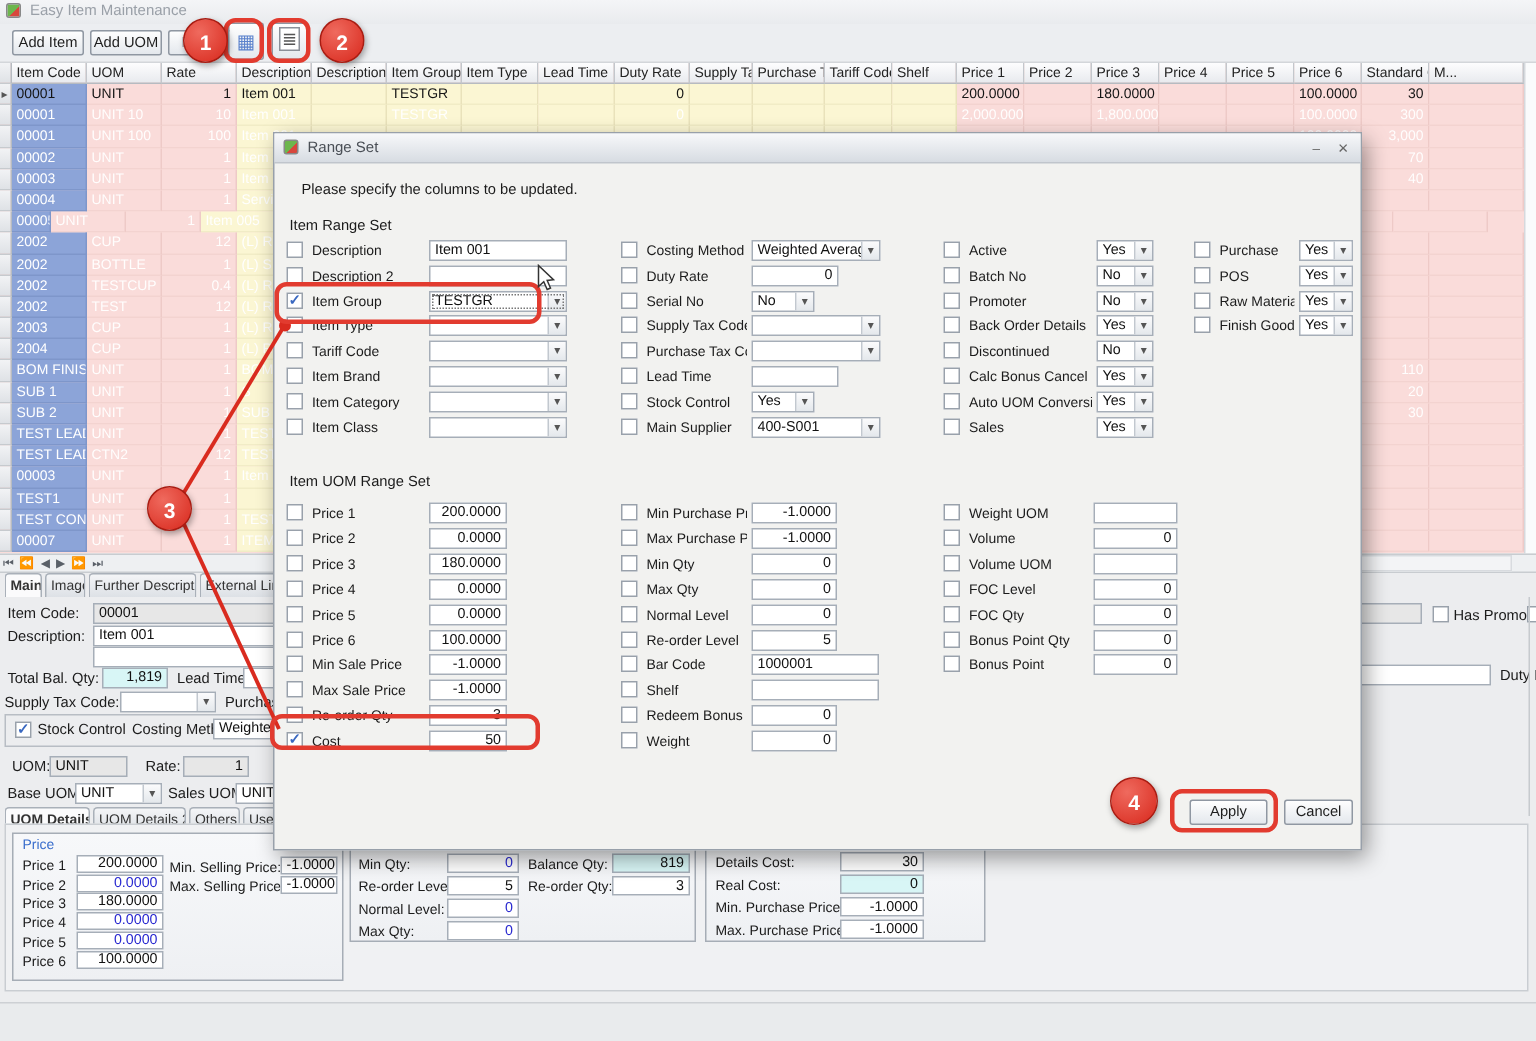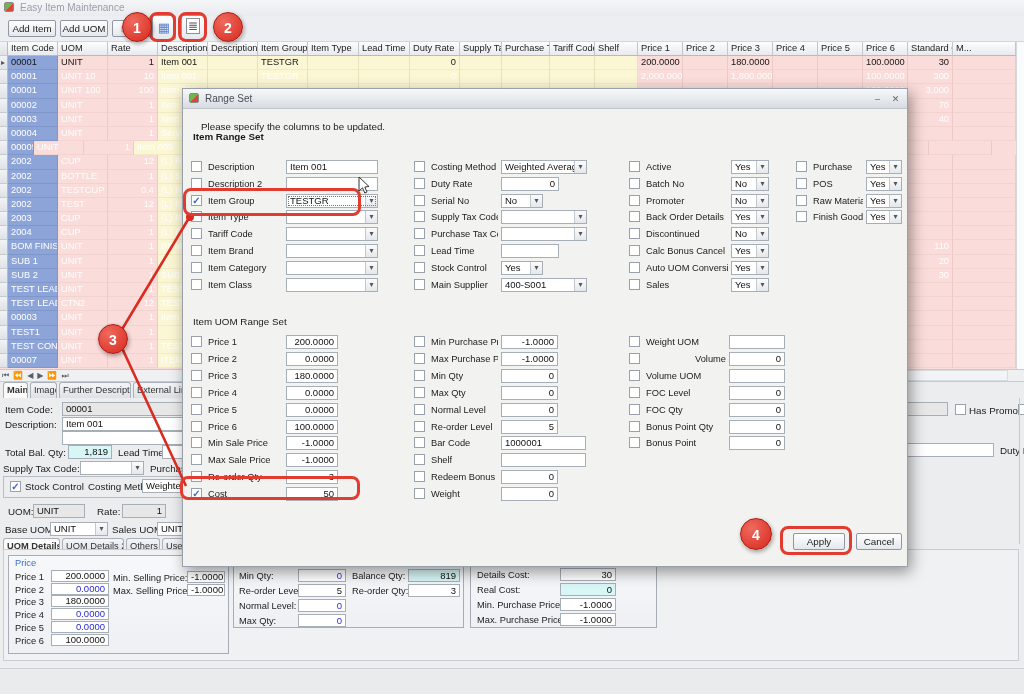--- a/index.html
+++ b/index.html
@@ -743,21 +743,21 @@
 <div class="abs" style="left:0;top:668px;width:1024px;height:26px;background:#e9ebed;border-top:1px solid #cdd0d4;"></div>
 
 <div class="abs" id="dlg" style="left:182px;top:88px;width:726px;height:479px;">
   <div class="abs" id="dlg-title" style="left:0;top:0;width:724px;height:20px;">
     <span class="abs appicon" style="left:6px;top:4px;"></span>
     <span class="abs" style="left:22px;top:4px;font-size:10px;color:#4a4f56;">Range Set</span>
     <span class="abs winbtn" style="left:688px;top:4px;width:13px;height:12px;">–</span>
     <span class="abs winbtn" style="left:706px;top:4px;width:13px;height:12px;">✕</span>
   </div>
   <span class="abs" style="left:18px;top:32px;font-size:9.8px;color:#1b1b1b;">Please specify the columns to be updated.</span>
-  <span class="abs" style="left:10px;top:42px;font-size:9.8px;color:#1b1b1b;font-weight:bold;">Item Range Set</span>
+  <span class="abs" style="left:10px;top:56px;font-size:9.8px;color:#1b1b1b;">Item Range Set</span>
   <span class="abs" style="left:10px;top:227px;font-size:9.8px;color:#1b1b1b;">Item UOM Range Set</span>
   <div id="dlg-fields">
       <div class="abs cb" style="left: 8px; top: 72px;"></div>
       <div class="abs dlg-lbl" style="left: 25px; top: 73px; width: 75px;">Description</div>
       <div class="abs inp" style="left: 103px; top: 71px; width: 92px;">Item 001</div>
       <div class="abs cb" style="left: 8px; top: 88.8px;"></div>
       <div class="abs dlg-lbl" style="left: 25px; top: 89.8px; width: 75px;">Description 2</div>
       <div class="abs inp" style="left: 103px; top: 87.8px; width: 92px;"></div>
       <div class="abs cb checked" style="left: 8px; top: 105.6px;">✓</div>
       <div class="abs dlg-lbl" style="left: 25px; top: 106.6px; width: 75px;">Item Group</div>
@@ -966,21 +966,21 @@
       <div class="abs cb" style="left: 231px; top: 382.2px;"></div>
       <div class="abs dlg-lbl" style="left: 248px; top: 383.2px; width: 67px;">Redeem Bonus Point</div>
       <div class="abs inp num" style="left: 318px; top: 381.2px; width: 57px;">0</div>
       <div class="abs cb" style="left: 231px; top: 399.1px;"></div>
       <div class="abs dlg-lbl" style="left: 248px; top: 400.1px; width: 67px;">Weight</div>
       <div class="abs inp num" style="left: 318px; top: 398.1px; width: 57px;">0</div>
       <div class="abs cb" style="left: 446px; top: 247px;"></div>
       <div class="abs dlg-lbl" style="left: 463px; top: 248px; width: 80px;">Weight UOM</div>
       <div class="abs inp" style="left: 546px; top: 246px; width: 56px;"></div>
       <div class="abs cb" style="left: 446px; top: 263.9px;"></div>
-      <div class="abs dlg-lbl" style="left: 463px; top: 264.9px; width: 80px; text-align: right;">Volume</div>
+      <div class="abs dlg-lbl" style="left: 463px; top: 264.9px; width: 80px;">Volume</div>
       <div class="abs inp num" style="left: 546px; top: 262.9px; width: 56px;">0</div>
       <div class="abs cb" style="left: 446px; top: 280.8px;"></div>
       <div class="abs dlg-lbl" style="left: 463px; top: 281.8px; width: 80px;">Volume UOM</div>
       <div class="abs inp" style="left: 546px; top: 279.8px; width: 56px;"></div>
       <div class="abs cb" style="left: 446px; top: 297.7px;"></div>
       <div class="abs dlg-lbl" style="left: 463px; top: 298.7px; width: 80px;">FOC Level</div>
       <div class="abs inp num" style="left: 546px; top: 296.7px; width: 56px;">0</div>
       <div class="abs cb" style="left: 446px; top: 314.6px;"></div>
       <div class="abs dlg-lbl" style="left: 463px; top: 315.6px; width: 80px;">FOC Qty</div>
       <div class="abs inp num" style="left: 546px; top: 313.6px; width: 56px;">0</div>

